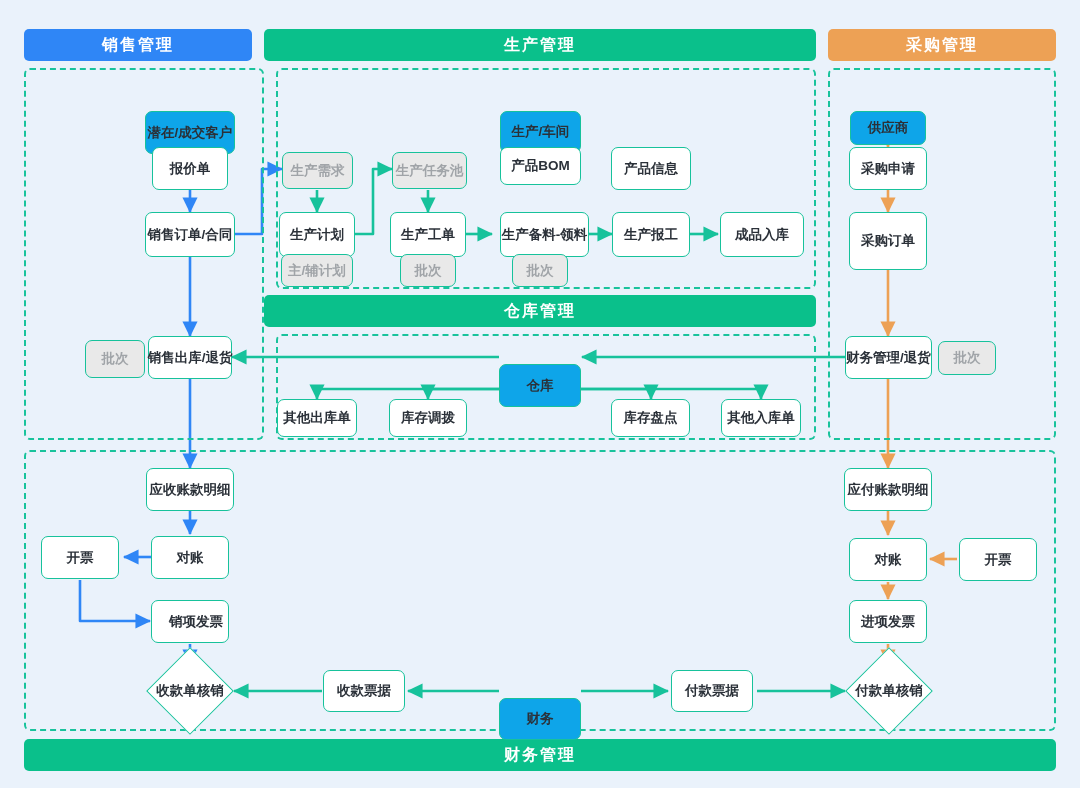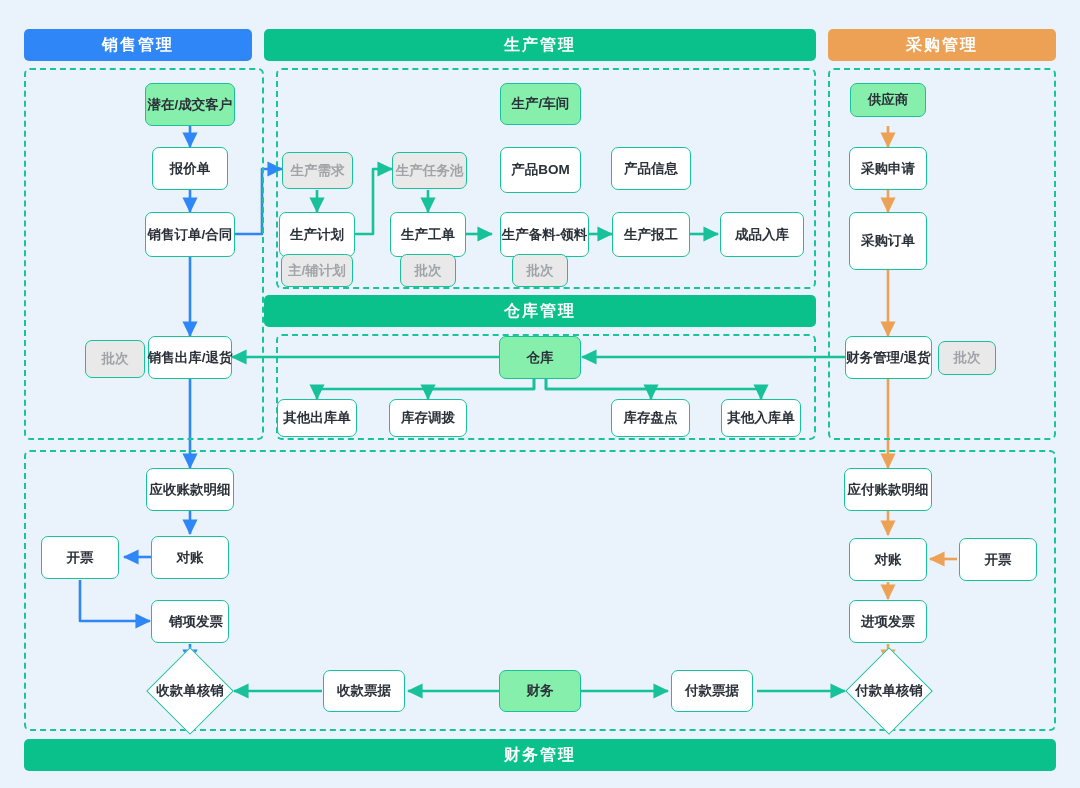--- a/index.html
+++ b/index.html
@@ -35,21 +35,21 @@
   
   .node{
     position:absolute;box-sizing:border-box;
     border:1.5px solid #17c29b;border-radius:7px;
     background:#ffffff;
     color:#2b3139;font-size:13.5px;font-weight:bold;
     display:flex;align-items:center;justify-content:center;
     text-align:center;line-height:1.15;
     white-space:nowrap;
   }
-  .node.tint{background:#86efac;}
+  .node.tint{background:#0ea5e9;margin-top:28px;}
   .node.ghost{background:#e9e9e9;color:#a0a4a8;font-weight:bold;}
   .diamond-shape{
     position:absolute;box-sizing:border-box;
     border:1.5px solid #17c29b;background:#fff;
     transform:rotate(45deg);
   }
   .diamond-label{
     position:absolute;display:flex;align-items:center;justify-content:center;
     color:#2b3139;font-size:13.5px;font-weight:bold;white-space:nowrap;
     pointer-events:none;
@@ -192,21 +192,21 @@
   <div class="node" style="left:612px;top:212px;width:78px;height:45px;">
     <span>生产报工</span>
   </div>
   <div class="node" style="left:720px;top:212px;width:84px;height:45px;">
     <span>成品入库</span>
   </div>
 
   <div class="node tint" style="left:500px;top:83px;width:81px;height:42px;">
     <span>生产/车间</span>
   </div>
-  <div class="node" style="left:500px;top:147px;width:81px;height:46px;">
+  <div class="node" style="left:500px;top:147px;width:81px;height:38px;">
     <span>产品BOM</span>
   </div>
   <div class="node" style="left:611px;top:147px;width:80px;height:43px;">
     <span>产品信息</span>
   </div>
 
   <div class="node tint" style="left:850px;top:83px;width:76px;height:34px;">
     <span>供应商</span>
   </div>
   <div class="node" style="left:849px;top:147px;width:78px;height:43px;">

